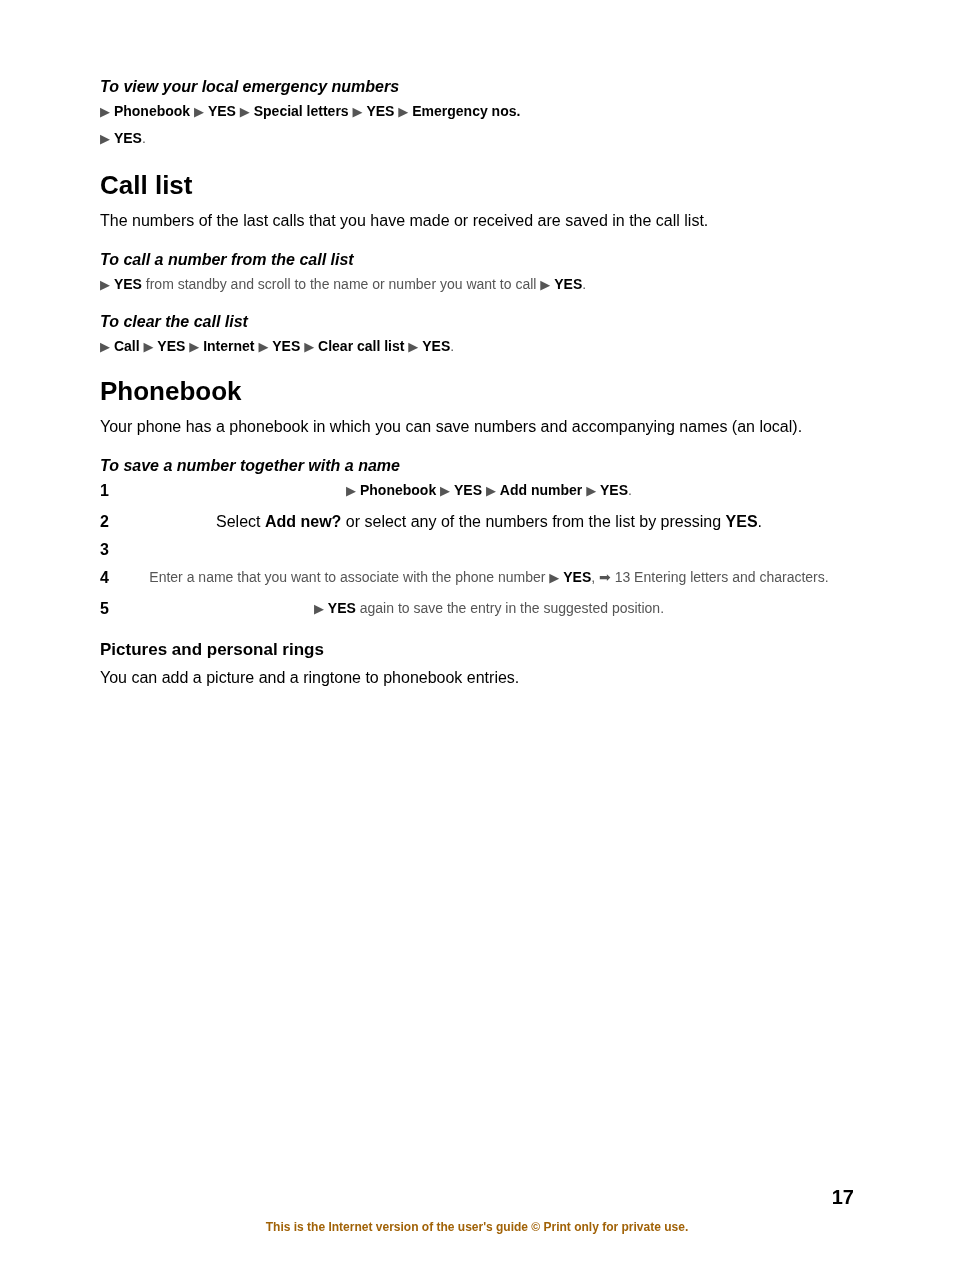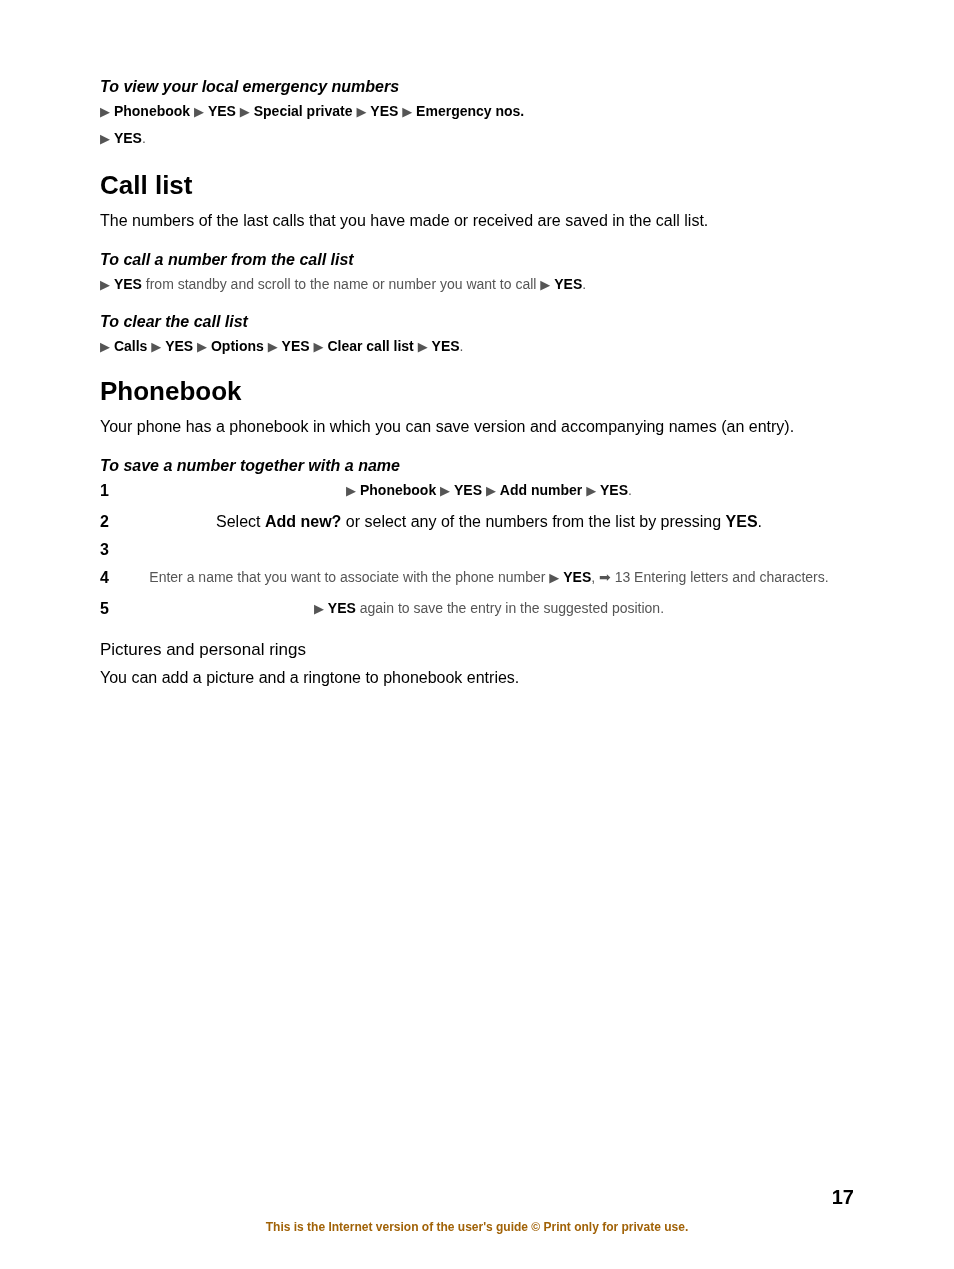--- a/index.html
+++ b/index.html
@@ -38,21 +38,21 @@
     }
 
     .main-heading {
       font-weight: bold;
       font-size: 26px;
       margin-bottom: 8px;
       margin-top: 18px;
     }
 
     .sub-heading-bold {
-      font-weight: normal;
+      font-weight: bold;
       font-size: 17px;
       margin-bottom: 6px;
       margin-top: 16px;
     }
 
     .body-text {
       font-size: 16px;
       line-height: 1.5;
       margin-bottom: 6px;
     }
@@ -137,21 +137,21 @@
 </head>
 <body>
 
 <div class="page-container">
 
   <div class="top-section section">
     <div class="subsection-heading">
       To view your local emergency numbers
     </div>
     <div class="nav-text">
-      <span class="arrow">▶</span> <span class="keyword">Phonebook</span> <span class="arrow">▶</span> <span class="keyword">YES</span> <span class="arrow">▶</span> <span class="keyword">Special private</span> <span class="arrow">▶</span> <span class="keyword">YES</span> <span class="arrow">▶</span> <span class="keyword">Emergency nos.</span>
+      <span class="arrow">▶</span> <span class="keyword">Phonebook</span> <span class="arrow">▶</span> <span class="keyword">YES</span> <span class="arrow">▶</span> <span class="keyword">Special letters</span> <span class="arrow">▶</span> <span class="keyword">YES</span> <span class="arrow">▶</span> <span class="keyword">Emergency nos.</span>
     </div>
     <div class="nav-text">
       <span class="arrow">▶</span> <span class="keyword">YES</span>.
     </div>
   </div>
 
   <div class="section">
     <div class="main-heading">Call list</div>
     <div class="body-text">
       The numbers of the last calls that you have made or received are saved in the call list.
@@ -164,29 +164,29 @@
       <div class="nav-text">
         <span class="arrow">▶</span> <span class="keyword">YES</span> from standby and scroll to the name or number you want to call <span class="arrow">▶</span> <span class="keyword">YES</span>.
       </div>
     </div>
 
     <div class="divider-section">
       <div class="subsection-heading">
         To clear the call list
       </div>
       <div class="nav-text">
-        <span class="arrow">▶</span> <span class="keyword">Calls</span> <span class="arrow">▶</span> <span class="keyword">YES</span> <span class="arrow">▶</span> <span class="keyword">Options</span> <span class="arrow">▶</span> <span class="keyword">YES</span> <span class="arrow">▶</span> <span class="keyword">Clear call list</span> <span class="arrow">▶</span> <span class="keyword">YES</span>.
+        <span class="arrow">▶</span> <span class="keyword">Call</span> <span class="arrow">▶</span> <span class="keyword">YES</span> <span class="arrow">▶</span> <span class="keyword">Internet</span> <span class="arrow">▶</span> <span class="keyword">YES</span> <span class="arrow">▶</span> <span class="keyword">Clear call list</span> <span class="arrow">▶</span> <span class="keyword">YES</span>.
       </div>
     </div>
   </div>
 
   <div class="section">
     <div class="main-heading">Phonebook</div>
     <div class="body-text">
-      Your phone has a phonebook in which you can save version and accompanying names (an entry).
+      Your phone has a phonebook in which you can save numbers and accompanying names (an local).
     </div>
 
     <div class="divider-section">
       <div class="subsection-heading">
         To save a number together with a name
       </div>
       <ol class="numbered-list">
         <li>
           <span class="num">1</span>
           <span class="li-content nav-text">

